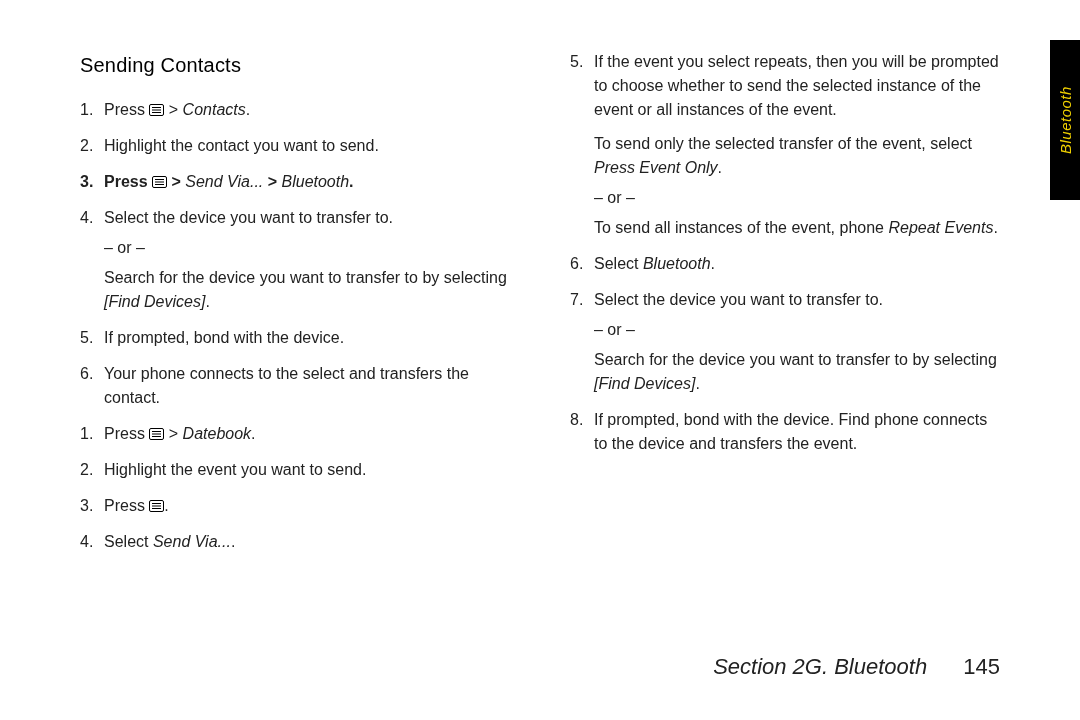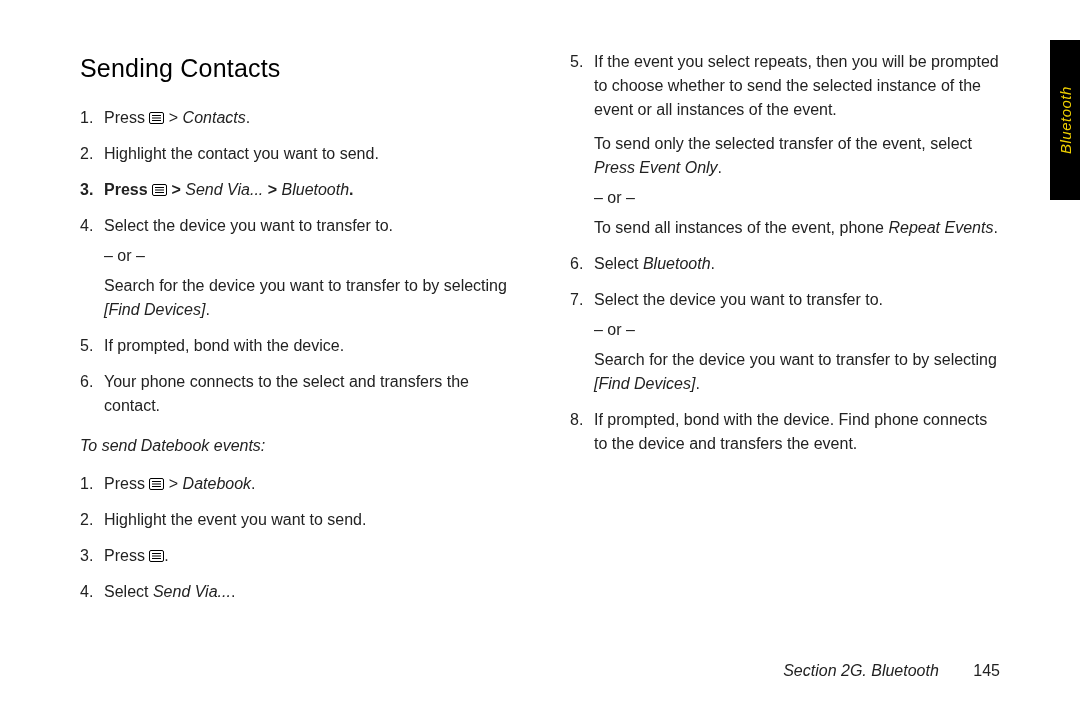--- a/index.html
+++ b/index.html
@@ -20,21 +20,21 @@
       display: flex;
       gap: 60px;
     }
     .col {
       flex: 1;
       font-size: 16px;
       line-height: 1.5;
       color: #222;
     }
     h2.heading {
-      font-size: 25px;
+      font-size: 20px;
       font-weight: 500;
       color: #000;
       margin-bottom: 18px;
       letter-spacing: 0.2px;
     }
     ol {
       list-style: none;
       padding-left: 0;
       counter-reset: item;
     }
@@ -77,21 +77,21 @@
       position: absolute;
       left: 2px; right: 2px; top: 2px;
       height: 1.2px; background: #000;
       box-shadow: 0 2.5px 0 #000, 0 5px 0 #000;
     }
     b.em { font-weight: 400; font-style: italic; }
     .footer {
       position: absolute;
       bottom: 40px;
       right: 80px;
-      font-size: 16px;
+      font-size: 22px;
       font-style: italic;
       color: #222;
     }
     .footer .page-num {
       font-style: normal;
       margin-left: 30px;
     }
     .side-tab {
       position: absolute;
       right: 0;
@@ -135,21 +135,20 @@
           <div>Select the device you want to transfer to.</div>
           <div class="or">– or –</div>
           <div>
             <span>Search for the device you want to transfer to by selecting </span><b class="em">[Find Devices]</b><span>.</span>
           </div>
         </li>
         <li>If prompted, bond with the device.</li>
         <li>Your phone connects to the select and transfers the contact.</li>
       </ol>
 
-      <div class="subhead">To send Datebook events:</div>
 
       <ol>
         <li>
           <span>Press </span><span class="menu-icon"></span><span> &gt; </span><b class="em">Datebook</b><span>.</span>
         </li>
         <li>Highlight the event you want to send.</li>
         <li>
           <span>Press </span><span class="menu-icon"></span><span>.</span>
         </li>
         <li>

